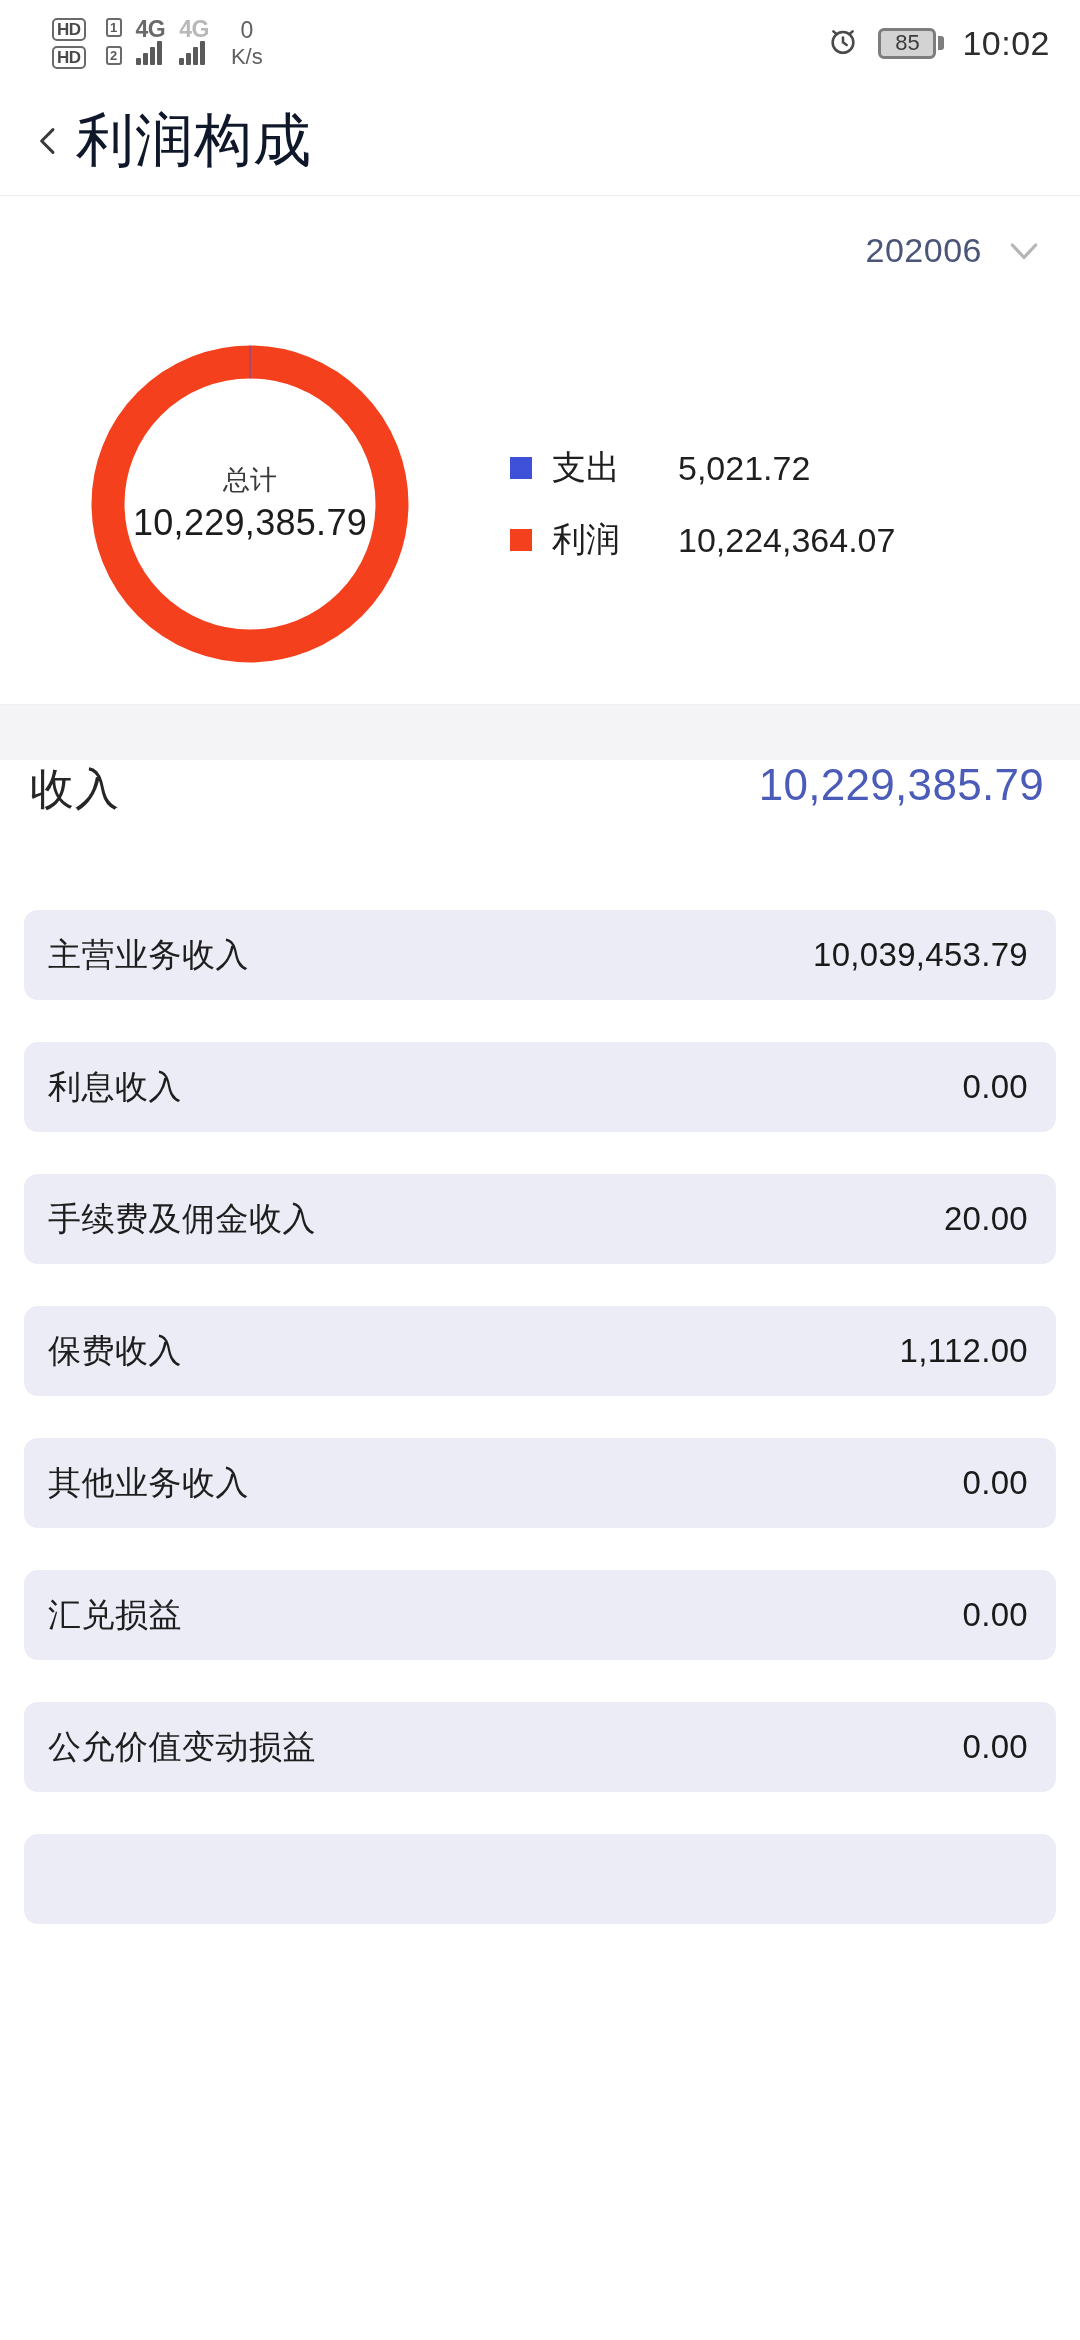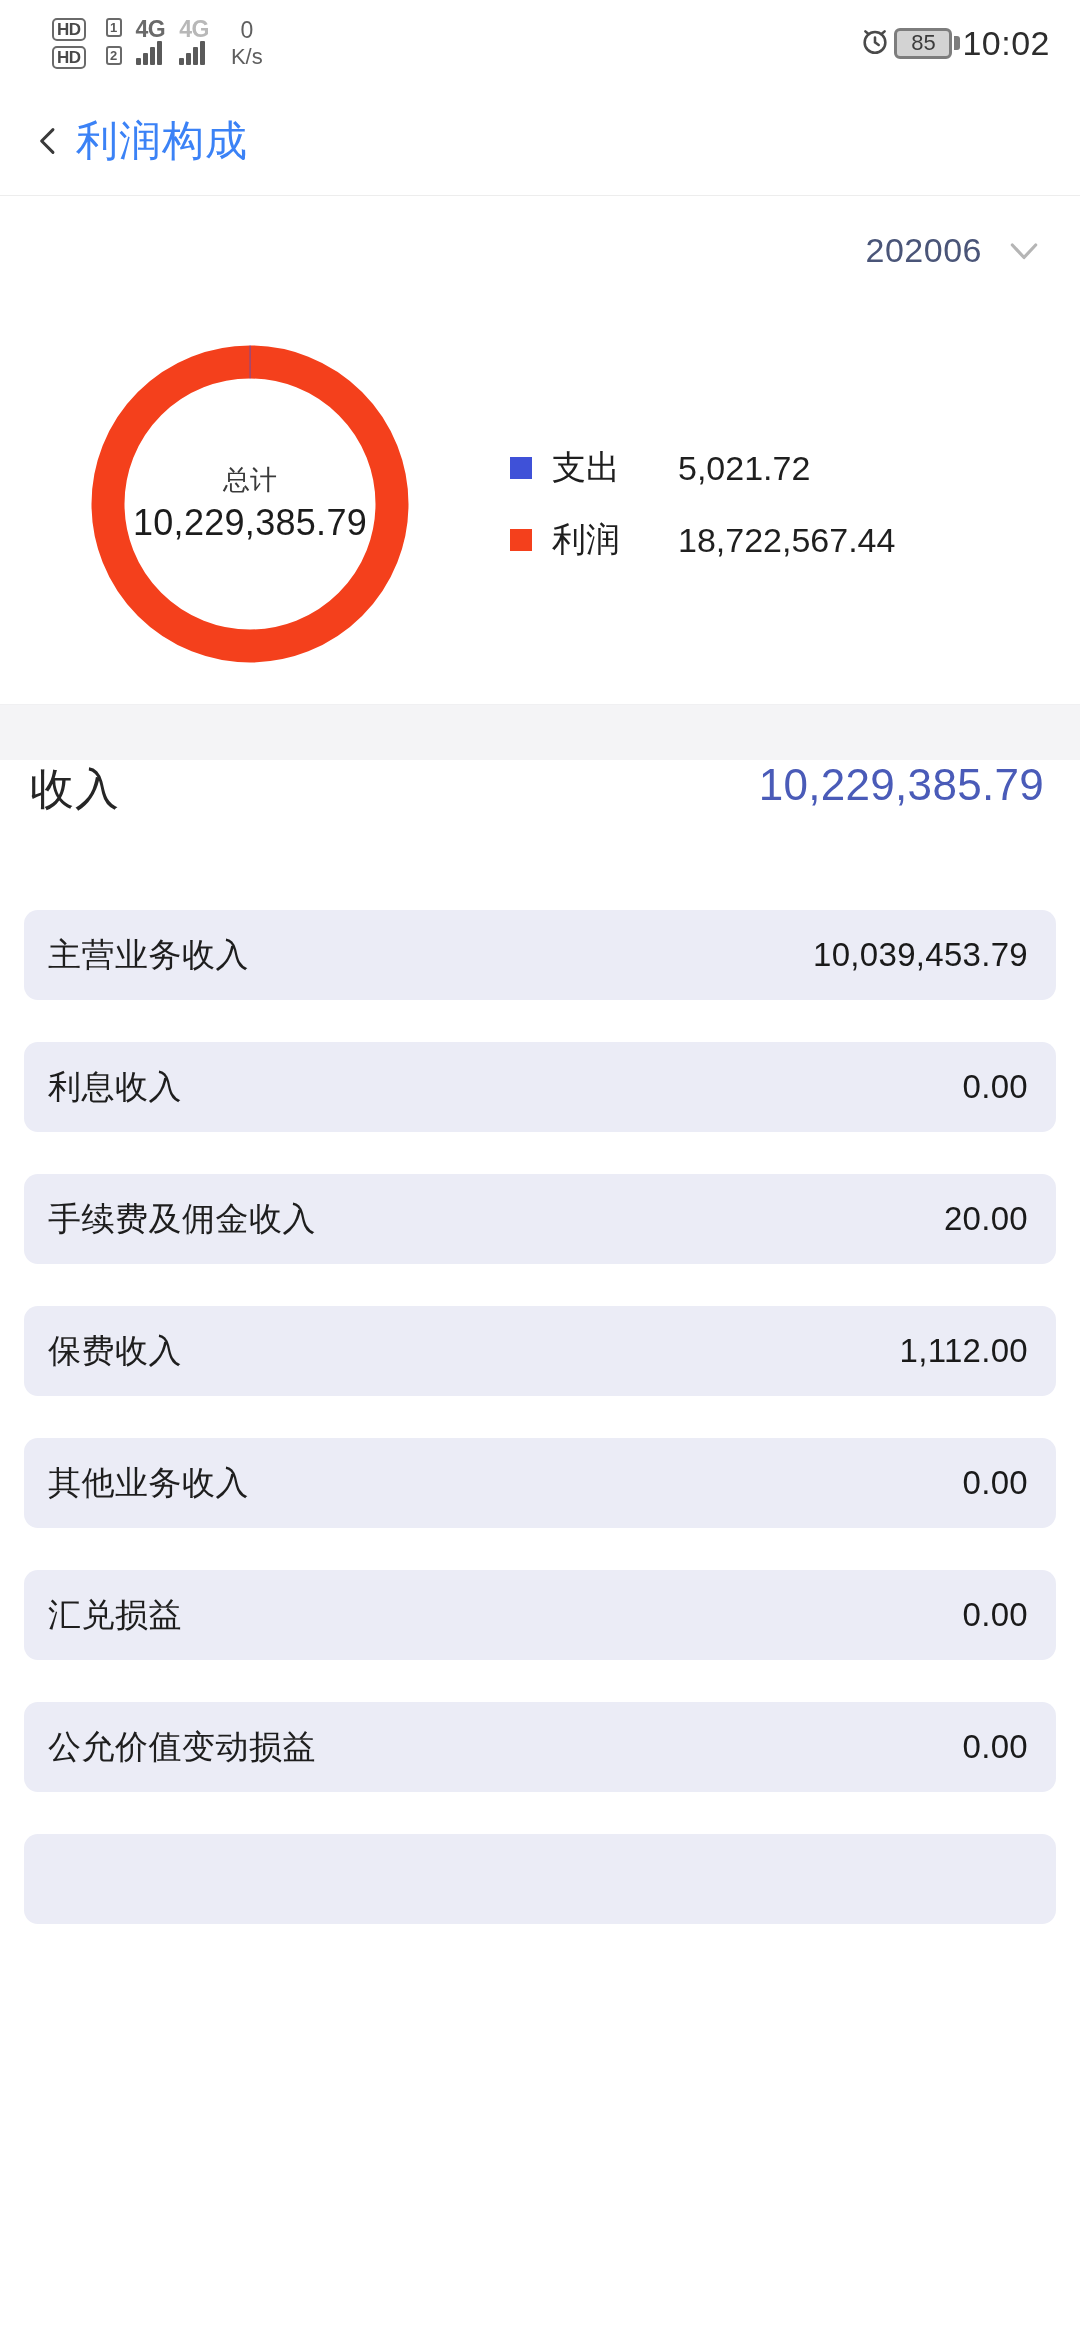--- a/index.html
+++ b/index.html
@@ -38,21 +38,21 @@
   .sig-bars i { display:block; width:5px; background:#5a5a5a; border-radius:1px; }
   .sig-bars i:nth-child(1){ height:7px; }
   .sig-bars i:nth-child(2){ height:12px; }
   .sig-bars i:nth-child(3){ height:18px; }
   .sig-bars i:nth-child(4){ height:24px; }
   .sig-4g2 .sig-label { color:#b8b8b8; }
   .netspeed { display:flex; flex-direction:column; align-items:center; margin-left:12px; line-height:1; }
   .netspeed .n { font-size:23px; color:#5f5f5f; }
   .netspeed .u { font-size:22px; color:#5f5f5f; margin-top:4px; }
 
-  .sb-right { margin-left:auto; display:flex; align-items:center; gap:2px; }
+  .sb-right { margin-left:auto; display:flex; align-items:center; gap:18px; }
   .battery {
     display:flex; align-items:center;
   }
   .batt-body {
     width:58px; height:31px; border:3px solid #7d7d7d; border-radius:6px;
     display:flex; align-items:center; justify-content:center;
     background:#d3d3d3;
   }
   .batt-body span { font-size:22px; color:#3c3c3c; line-height:1; }
   .batt-tip { width:6px; height:14px; background:#7d7d7d; border-radius:0 3px 3px 0; margin-left:2px; }
@@ -61,21 +61,21 @@
   
   .navbar {
     height:110px; display:flex; align-items:center;
     padding-left:22px; background:#fff;
     border-bottom:1px solid #ededed;
   }
   .back-btn {
     width:52px; height:52px; display:flex; align-items:center; justify-content:center;
     flex:0 0 auto;
   }
-  .nav-title { font-size:42px; color:#3b82f6; margin-left:2px; letter-spacing:1px; }
+  .nav-title { font-size:58px; color:#0f172a; margin-left:2px; letter-spacing:1px; }
 
   
   .period-row {
     height:108px; display:flex; align-items:center; justify-content:flex-end;
     padding-right:36px; background:#fff;
   }
   .period-value { font-size:34px; color:#4a5578; letter-spacing:0.5px; }
   .chev-down { margin-left:22px; display:flex; align-items:center; }
 
   
@@ -222,21 +222,21 @@
 
     <div class="legend">
       <div class="legend-item">
         <span class="legend-swatch" style="background:#3f51d8"></span>
         <span class="legend-name">支出</span>
         <span class="legend-value">5,021.72</span>
       </div>
       <div class="legend-item">
         <span class="legend-swatch" style="background:#f4401c"></span>
         <span class="legend-name">利润</span>
-        <span class="legend-value">18,722,567.44</span>
+        <span class="legend-value">10,224,364.07</span>
       </div>
     </div>
   </div>
 
   <div class="band"></div>
 
   <div class="section-head">
     <span class="section-title">收入</span>
     <span class="section-total">10,229,385.79</span>
   </div>

